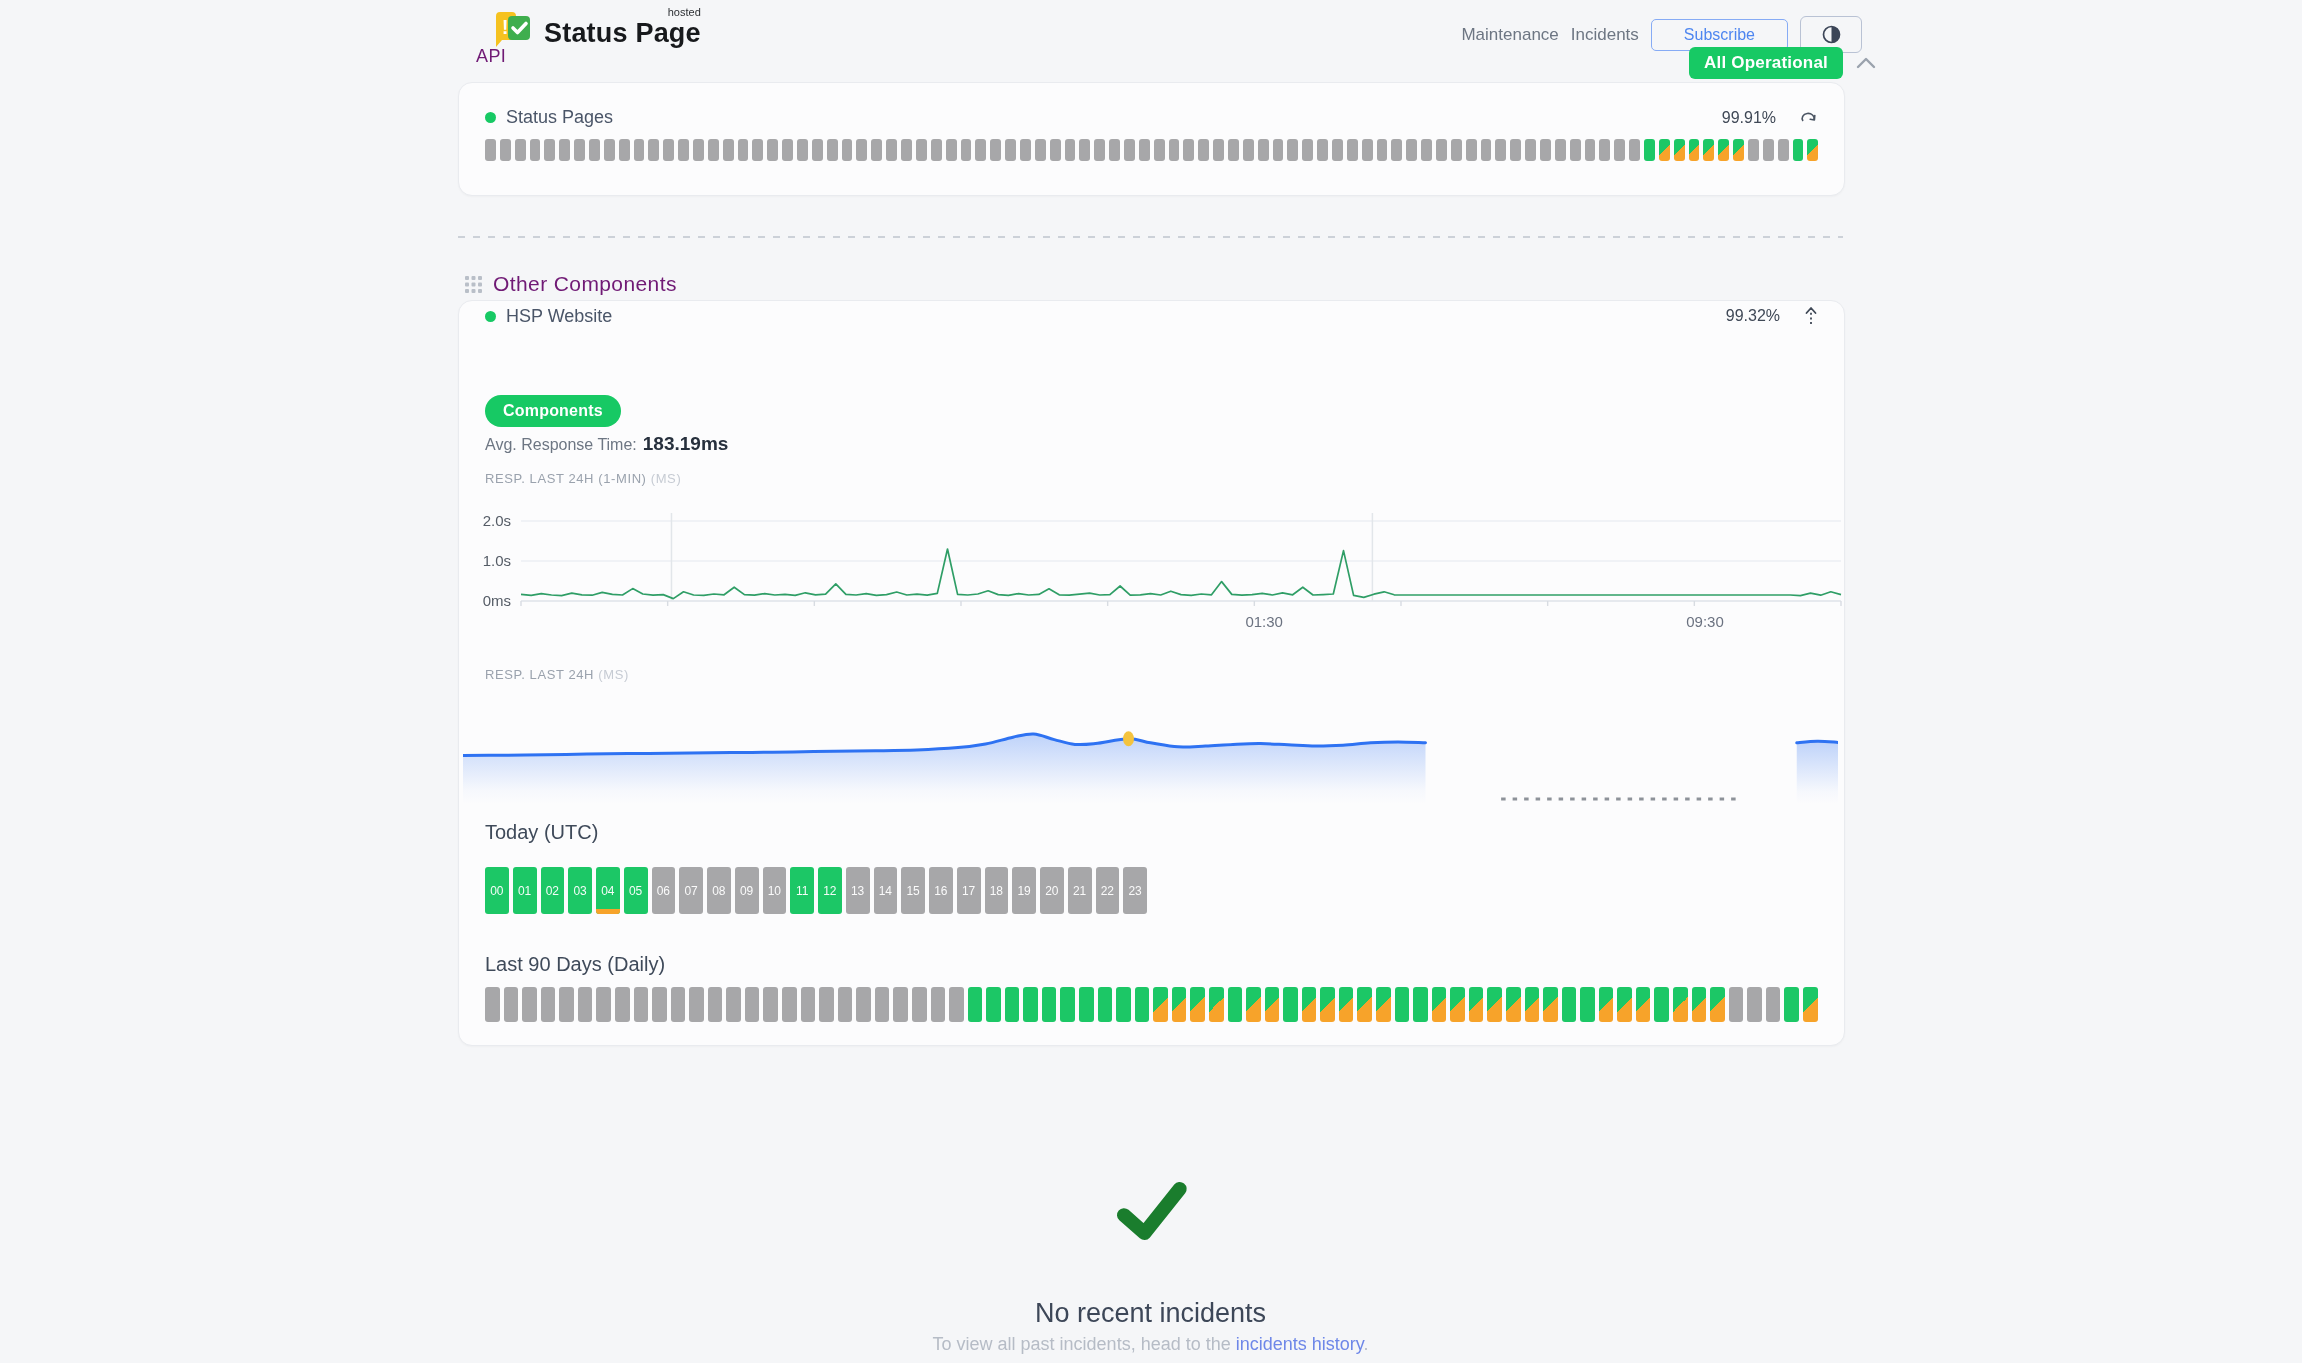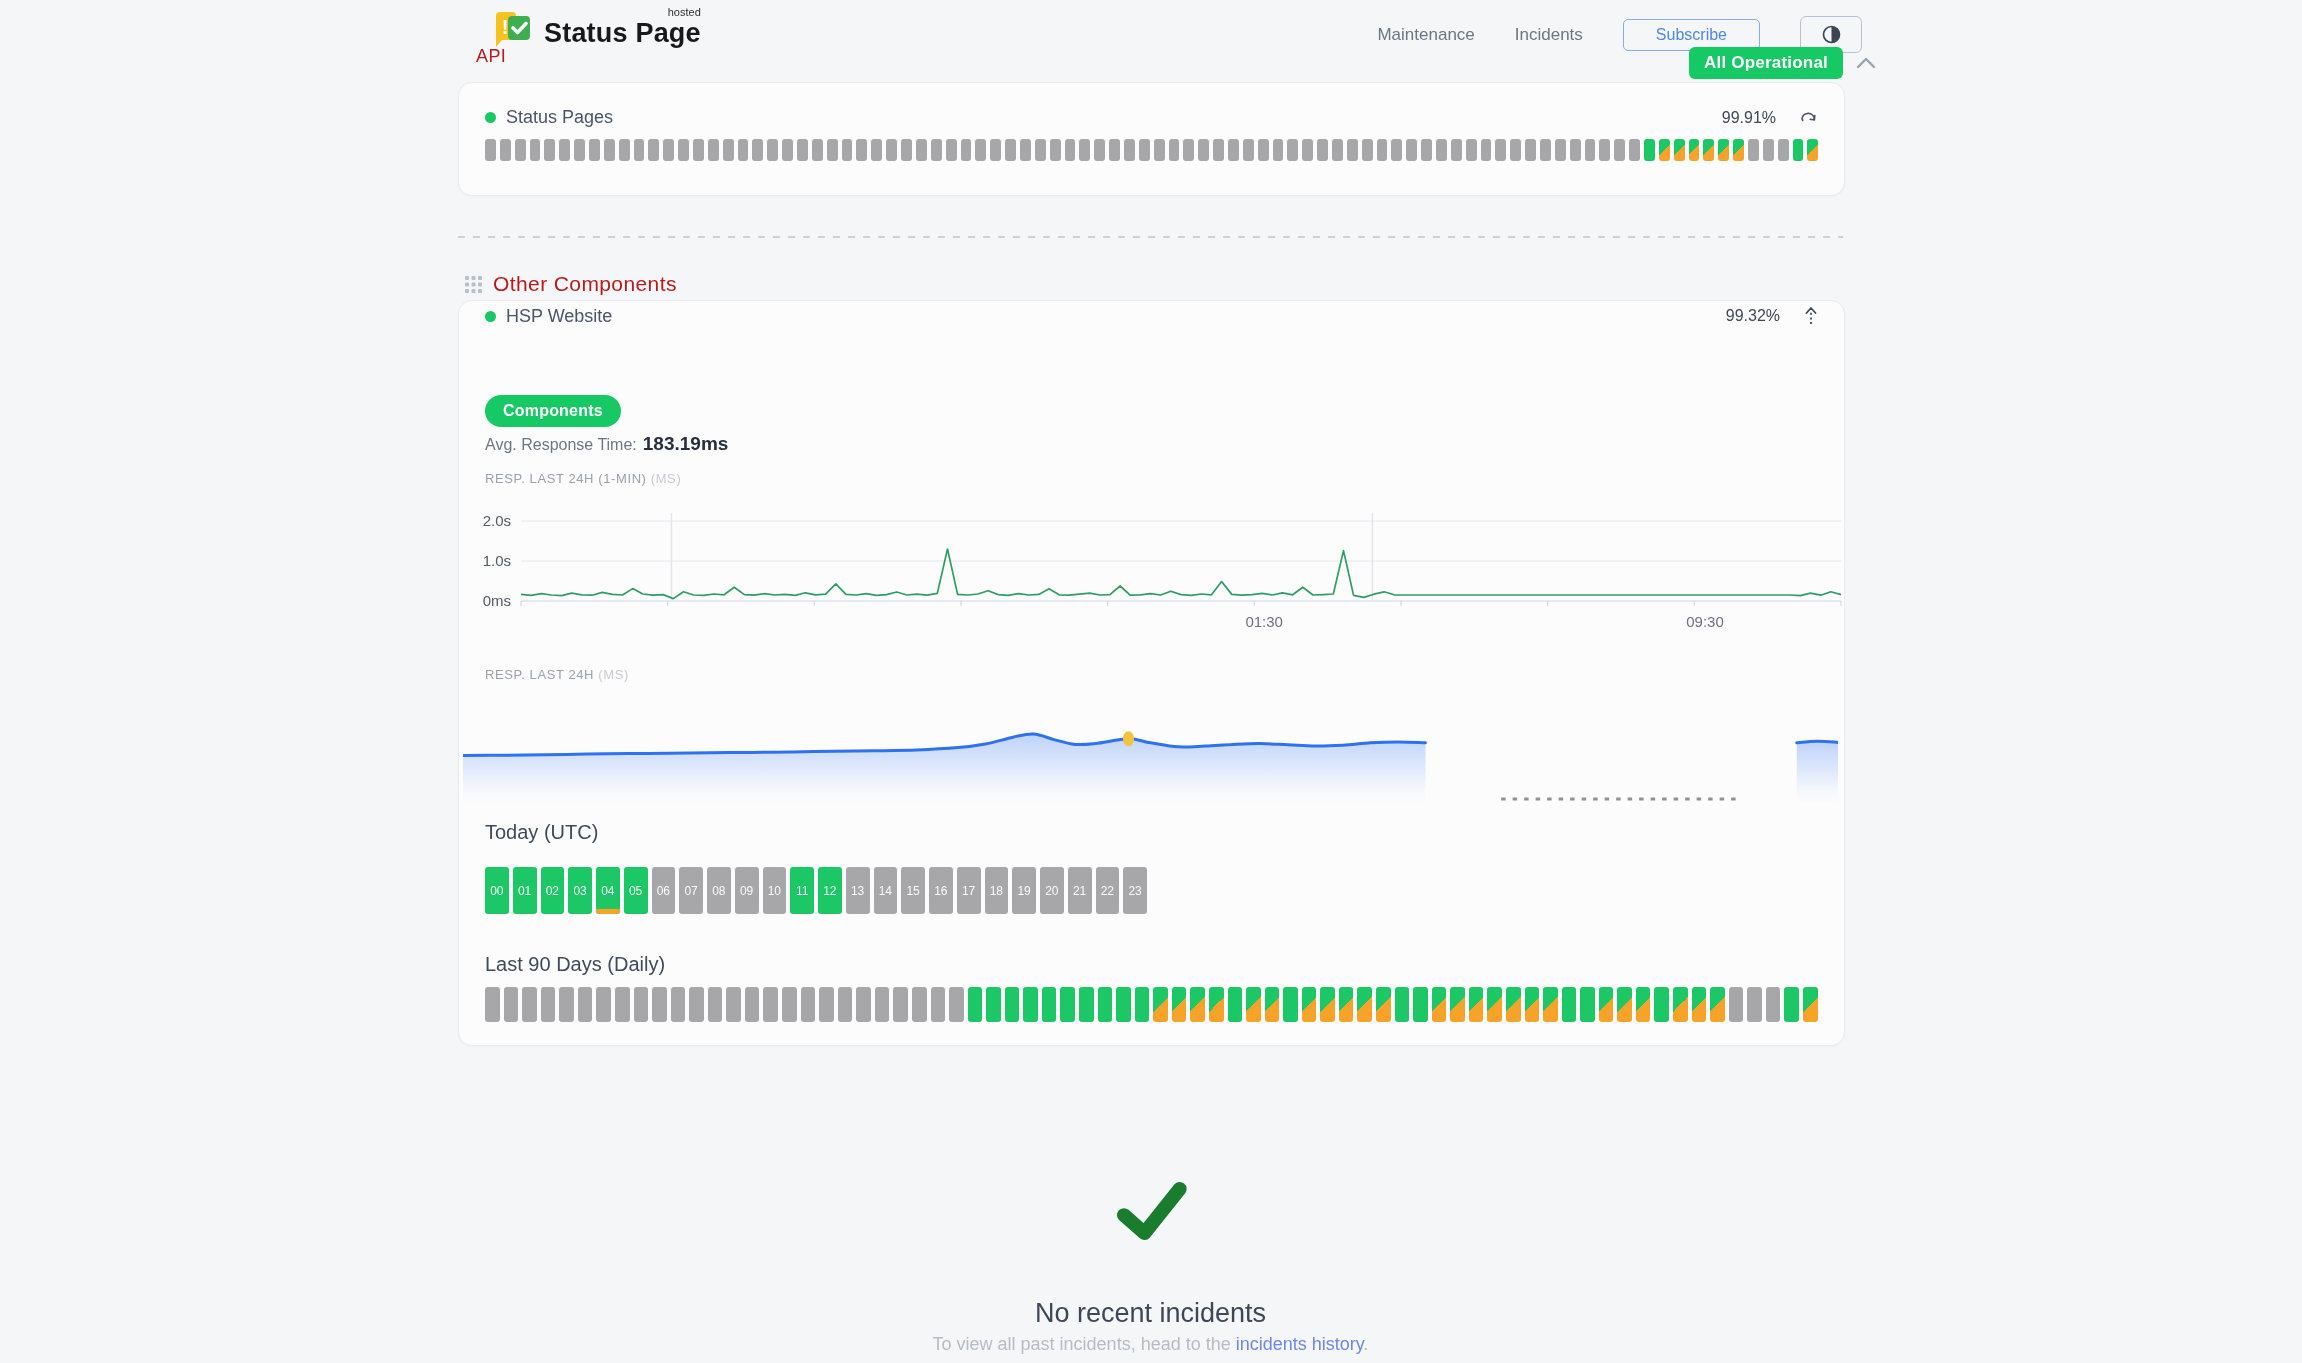--- a/index.html
+++ b/index.html
@@ -4,32 +4,32 @@
 <style>
   html,body{margin:0;padding:0;background:#f5f6f8;}
   .canvas{position:relative;width:2302px;height:1363px;background:#f5f6f8;overflow:hidden;
           font-family:"Liberation Sans","DejaVu Sans",sans-serif;color:#4b5869;}
   
   .topbar{position:absolute;top:0;left:0;right:0;height:90px;z-index:10;}
   .brand{position:absolute;left:490px;top:8px;display:flex;align-items:flex-start;gap:10px;}
   .brand-text{position:relative;margin-top:10px;}
   .brand-name{font-size:27px;font-weight:bold;color:#17191c;letter-spacing:.2px;}
   .brand-sup{position:absolute;top:-12px;right:0;font-size:11px;color:#2c2f33;}
-  .hdr-right{position:absolute;top:16px;right:440px;display:flex;align-items:center;gap:40px;}
+  .hdr-right{position:absolute;top:16px;right:440px;display:flex;align-items:center;gap:12px;}
   .nav-link{font-size:17px;color:#6d7683;cursor:pointer;}
   .btn-subscribe{border:1.5px solid #86abf5;color:#4e86f0;background:transparent;border-radius:5px;
                  font-size:16px;padding:6px 32px;font-family:inherit;cursor:pointer;}
   .btn-theme{border:1.5px solid #b9c2d4;background:transparent;border-radius:6px;width:62px;height:37px;
              display:flex;align-items:center;justify-content:center;cursor:pointer;}
   .status-row{position:absolute;top:47px;right:425px;display:flex;align-items:center;gap:12px;}
   .badge-all{background:#17c964;color:#fff;font-size:17px;font-weight:bold;border-radius:6px;
              padding:6px 15px;letter-spacing:.2px;}
   
   .content{position:absolute;left:458px;top:0;width:1385px;height:1363px;}
-  .sect-title{font-size:18px;color:#b91c1c;letter-spacing:.4px;}
+  .sect-title{font-size:18px;color:#701a75;letter-spacing:.4px;}
   .api-title{position:absolute;top:46px;left:18px;z-index:1;}
   .card{position:absolute;left:0;width:1385px;background:#fcfcfd;border:1px solid #e9ebef;
         border-radius:14px;box-shadow:0 1px 2px rgba(16,24,40,.03);}
   .card1{top:82px;height:112px;}
   .card2{top:300px;height:744px;}
   .comp-row{position:absolute;left:26px;right:26px;display:flex;align-items:center;gap:10px;justify-content:flex-end;}
   .dot{width:11px;height:11px;border-radius:50%;background:#17c964;flex:0 0 auto;}
   .comp-name{font-size:18px;color:#4a5568;font-weight:500;}
   .spacer{flex:1;}
   .uptime-pct{font-size:16px;color:#3f4856;}

